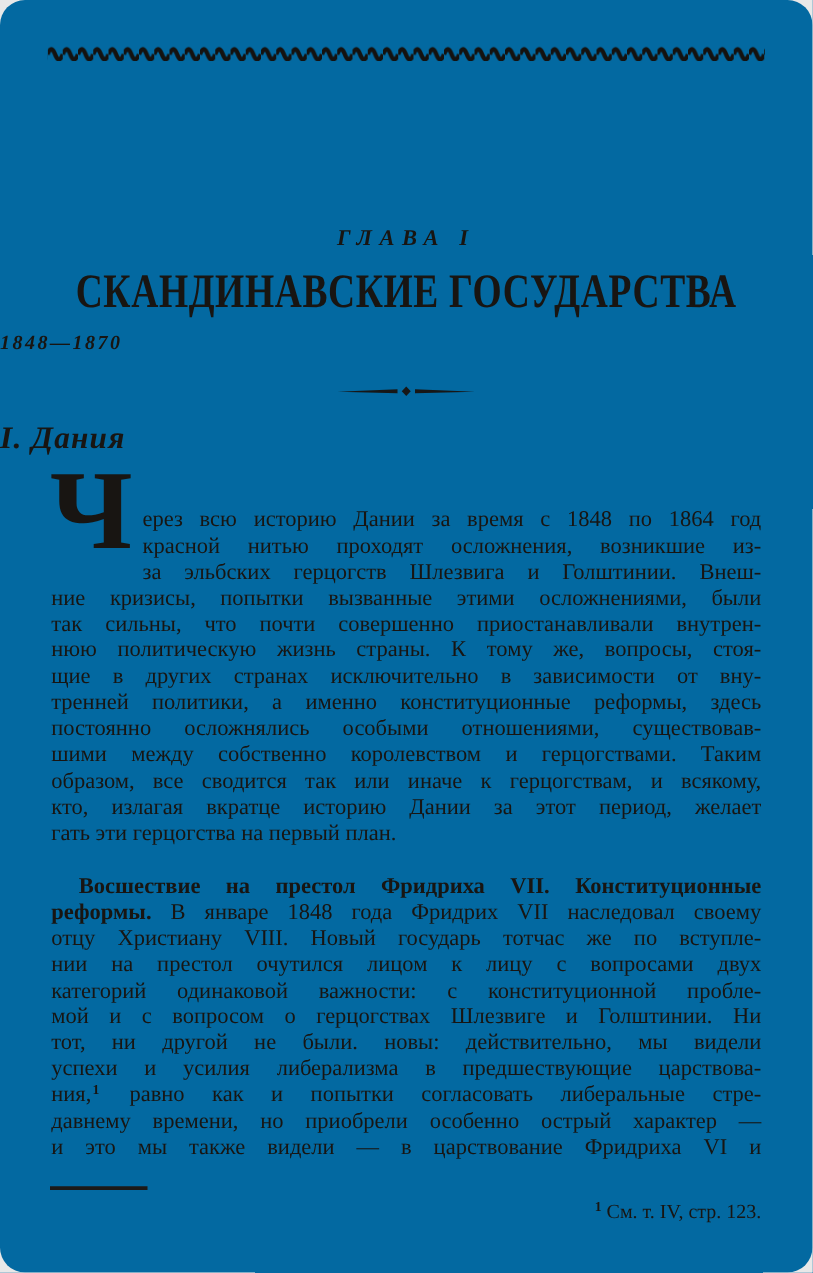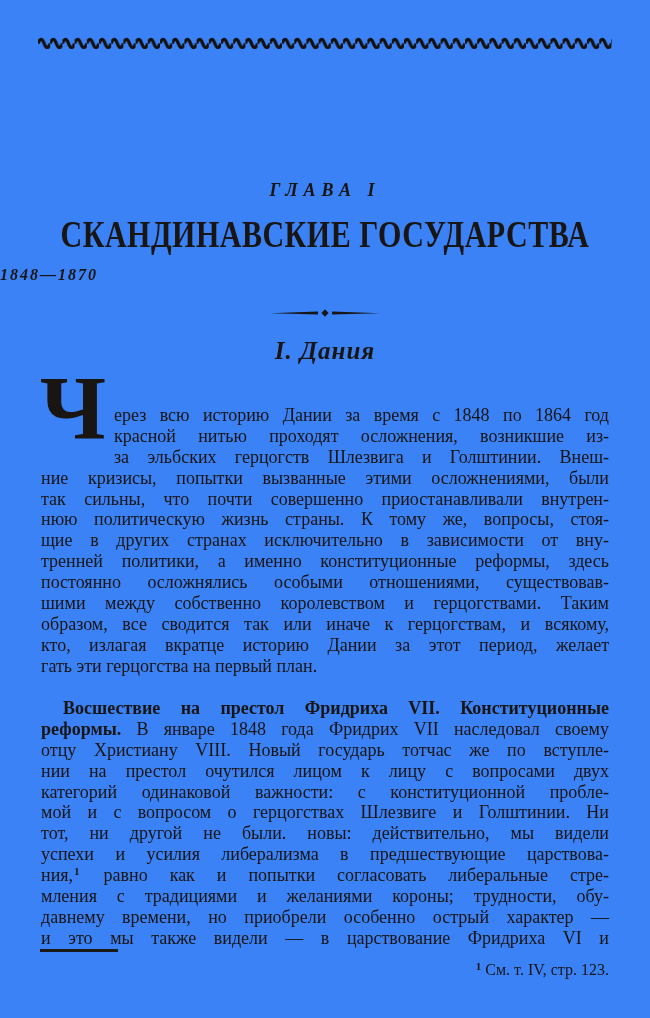--- a/index.html
+++ b/index.html
@@ -1,23 +1,24 @@
 <!DOCTYPE html>
 <html><head>
 <meta charset="utf-8">
 <style>
   html, body { margin: 0; padding: 0; background: #e8e8e8; }
   .page {
     position: relative;
     width: 650px;
     height: 1018px;
-    background: #3b82f6;
+    background: #0369a1;
     color: #181512;
     font-family: "Liberation Serif", serif;
     overflow: hidden;
+    border-radius: 20px;
   }
   .wavy-rule { position: absolute; left: 38px; top: 32px; }
   .chapter {
     position: absolute; left: 0; right: 0; top: 180px;
     text-align: center;
     font-size: 18px; font-weight: bold; font-style: italic;
     letter-spacing: 6px;
   }
   .title {
     position: absolute; left: 0; right: 0; top: 212px;
@@ -29,21 +30,21 @@
   }
   .years {
     position: absolute; left: 0; right: 0; top: 266px;
     text-align: left;
     font-size: 16px; font-weight: bold; font-style: italic;
     letter-spacing: 2px;
   }
   .divider { position: absolute; left: 270px; top: 308px; }
   .section-title {
     position: absolute; left: 0; right: 0; top: 337px;
-    text-align: center;
+    text-align: left;
     font-size: 25px; font-weight: bold; font-style: italic;
     letter-spacing: 1px;
   }
   .dropcap {
     position: absolute; left: 40px; top: 370px;
     font-size: 90px; line-height: 78px; font-weight: bold;
   }
   .para { position: absolute; left: 41px; width: 568px; margin-top: 29px; }
   .para-1 { top: 376px; }
   .para-2 { top: 669px; }
@@ -121,21 +122,20 @@
   <div class="para para-2">
       <div class="bodyline ind"><span class="bold ">Восшествие на престол Фридриха VII. Конституционные</span></div>
       <div class="bodyline"><span class="bold ">реформы.</span><span class=""> В январе 1848 года Фридрих VII наследовал своему</span></div>
       <div class="bodyline"><span class="">отцу Христиану VIII. Новый государь тотчас же по вступле-</span></div>
       <div class="bodyline"><span class="">нии на престол очутился лицом к лицу с вопросами двух</span></div>
       <div class="bodyline"><span class="">категорий одинаковой важности: с конституционной пробле-</span></div>
       <div class="bodyline"><span class="">мой и с вопросом о герцогствах Шлезвиге и Голштинии. Ни</span></div>
       <div class="bodyline"><span class="">тот, ни другой не были. новы: действительно, мы видели</span></div>
       <div class="bodyline"><span class="">успехи и усилия либерализма в предшествующие царствова-</span></div>
       <div class="bodyline"><span class="">ния,</span><span class="sup">1</span><span class=""> равно как и попытки согласовать либеральные стре-</span></div>
-      <div class="bodyline"><span class="">мления с традициями и желаниями короны; трудности, обу-</span></div>
       <div class="bodyline"><span class="">давнему времени, но приобрели особенно острый характер —</span></div>
       <div class="bodyline"><span class="">и это мы также видели — в царствование Фридриха VI и</span></div>
     </div>
 
   <div class="footnote-rule"></div>
 
   <div class="footnote">
     <span class="sup">1</span><span>См. т. IV, стр. 123.</span>
   </div>
 

